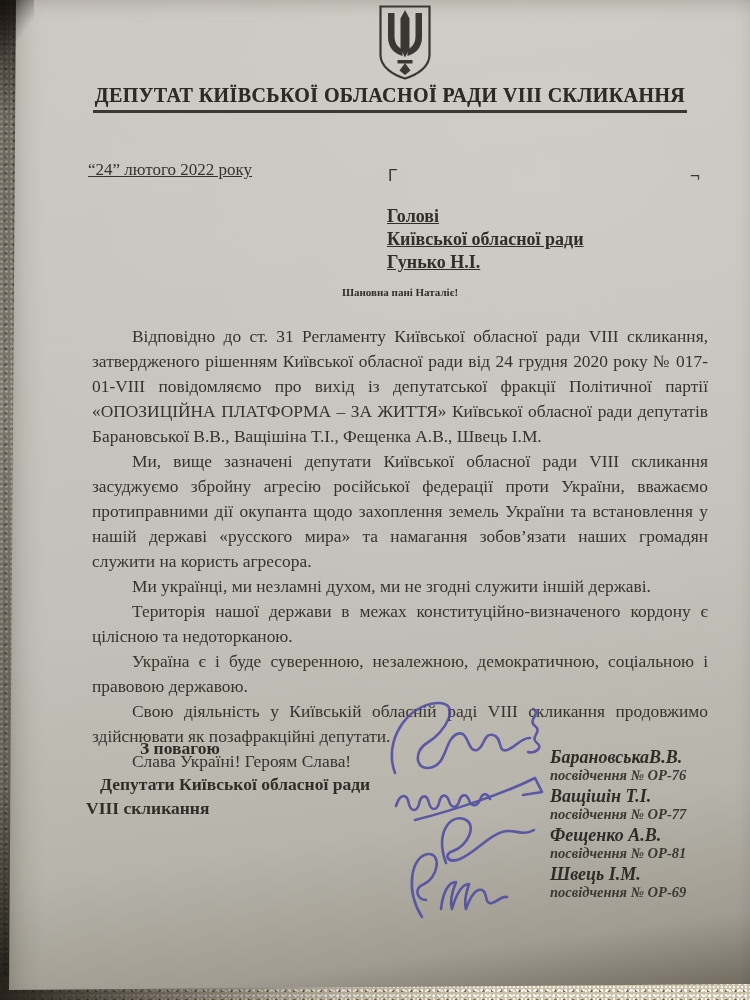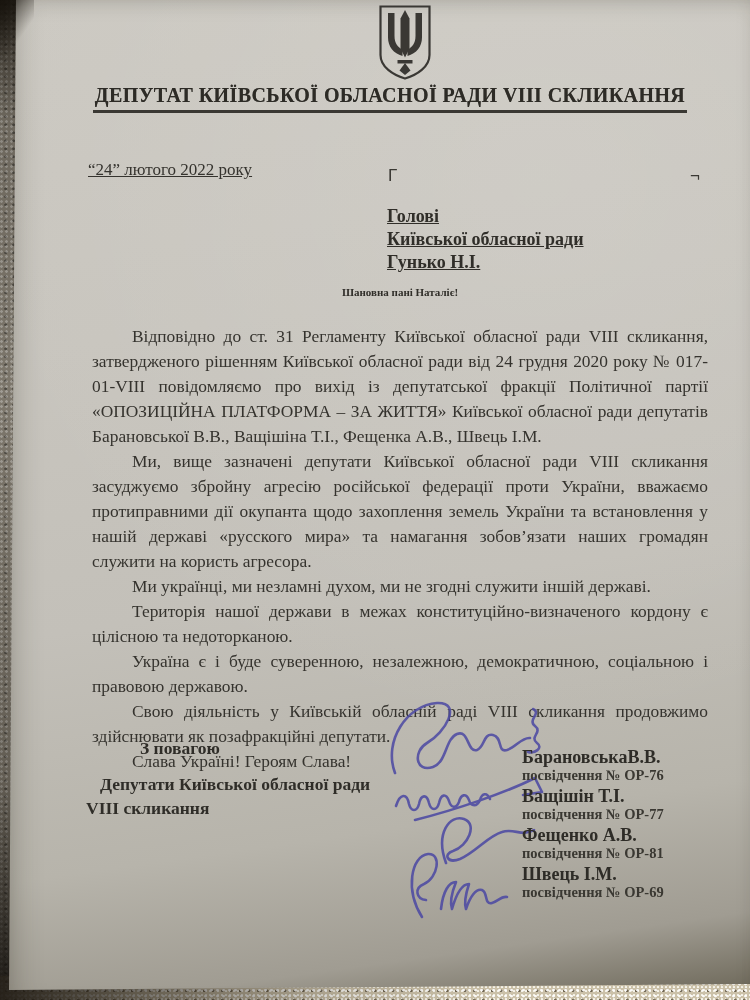--- a/index.html
+++ b/index.html
@@ -77,21 +77,21 @@
   .salutation{left:92px;top:286px;width:616px;text-align:center;font-size:11px;font-weight:bold;color:#302e29;}
 
   .body-block{left:92px;top:324px;width:616px;font-size:17.4px;line-height:25px;text-align:justify;}
   .body-block p{margin:0;text-indent:40px;}
 
   .closing{left:76px;top:736px;font-size:17.5px;font-weight:bold;line-height:24px;color:#2f2d28;}
   .closing .l1{padding-left:64px;}
   .closing .l2{padding-left:24px;margin-top:12px;}
   .closing .l3{padding-left:10px;}
 
-  .signatories{left:522px;top:748px;width:200px;}
+  .signatories{left:550px;top:748px;width:200px;font-style:italic;}
   .signatory{margin-bottom:3px;}
   .signatory .name{font-size:18px;font-weight:bold;color:#2e2c27;line-height:19px;}
   .signatory .cred{font-size:14.5px;font-weight:bold;color:#3a3832;line-height:17px;}
 
   .signatures{left:383px;top:693px;width:195px;height:235px;}
 </style>
 </head>
 <body>
 
 <div class="photo">

